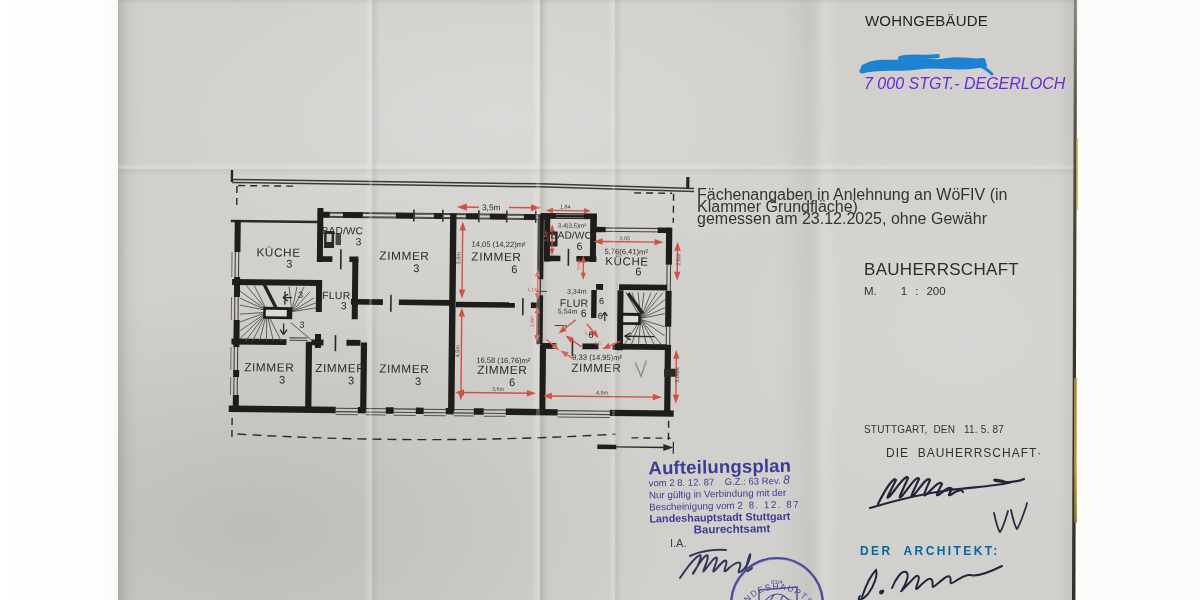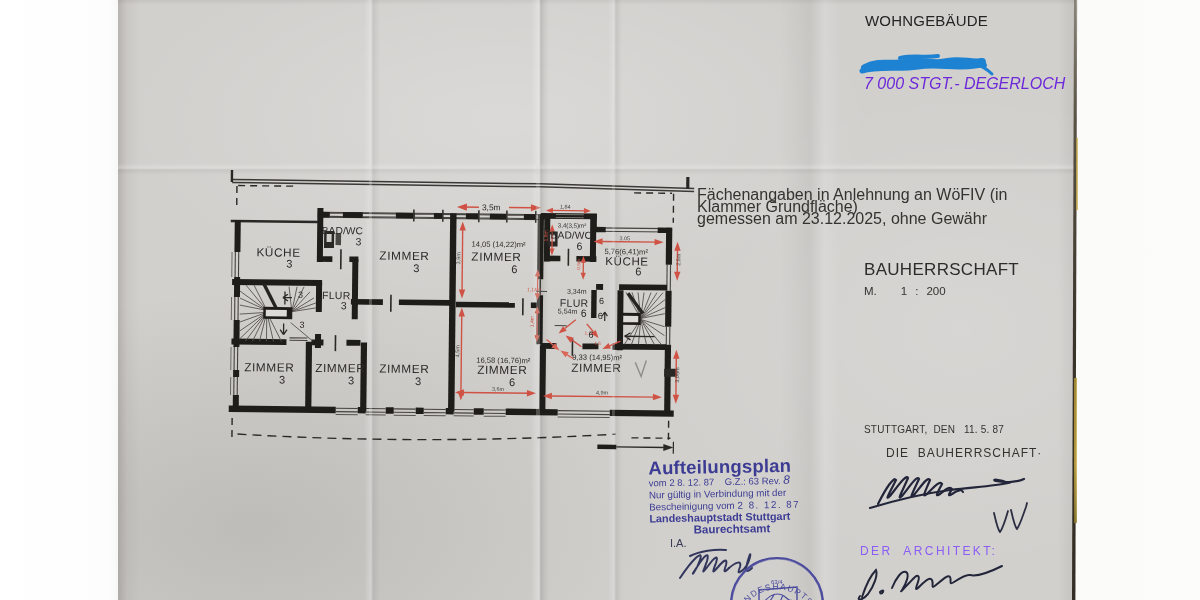--- a/index.html
+++ b/index.html
@@ -45,21 +45,21 @@
 <div class="abs" style="left:697px;top:189px;font-size:16px;color:#33332f;width:330px;line-height:12px;">Fächenangaben in Anlehnung an WöFIV (in Klammer Grundfläche)<br>gemessen am 23.12.2025, ohne Gewähr</div>
 
 <div class="abs" style="left:864px;top:260px;font-size:17px;color:#2c2c2a;letter-spacing:0.3px;">BAUHERRSCHAFT</div>
 
 <div class="abs" style="left:864px;top:285px;font-size:11.5px;color:#33332f;">M.<span style="margin-left:24px;">1</span><span style="margin-left:8px;">:</span><span style="margin-left:8px;">200</span></div>
 
 <div class="abs" style="left:864px;top:424px;font-size:10px;color:#33332f;letter-spacing:0.2px;">STUTTGART,&nbsp; DEN&nbsp;&nbsp; 11. 5. 87</div>
 
 <div class="abs" style="left:860px;top:446px;font-size:12px;color:#33332f;letter-spacing:1.0px;margin-left:26px;">DIE&nbsp; BAUHERRSCHAFT·</div>
 
-<div class="abs" style="left:860px;top:544px;font-size:12px;color:#8b5cf6;letter-spacing:2.4px;">DER&nbsp; ARCHITEKT:</div>
+<div class="abs" style="left:860px;top:544px;font-size:12px;color:#0369a1;letter-spacing:2.4px;font-weight:bold;">DER&nbsp; ARCHITEKT:</div>
 
 <div class="abs" style="left:649px;top:457px;color:#3c3c94;transform:rotate(-1.1deg);line-height:11.5px;">
 
   <div style="font-size:18.5px;font-weight:bold;letter-spacing:0.2px;line-height:19px;">Aufteilungsplan</div>
 
   <div style="font-size:9.5px;margin-top:0px;">vom 2 8. 12. 87&nbsp;&nbsp;&nbsp;&nbsp;G.Z.: 63 Rev. <span style="font-size:12px;font-style:italic;">8</span></div>
 
   <div style="font-size:9.8px;margin-top:0.5px;">Nur gültig in Verbindung mit der</div>
 
   <div style="font-size:9.8px;margin-top:0.5px;">Bescheinigung vom <span style="letter-spacing:1.5px;">2 8. 12. 87</span></div>

